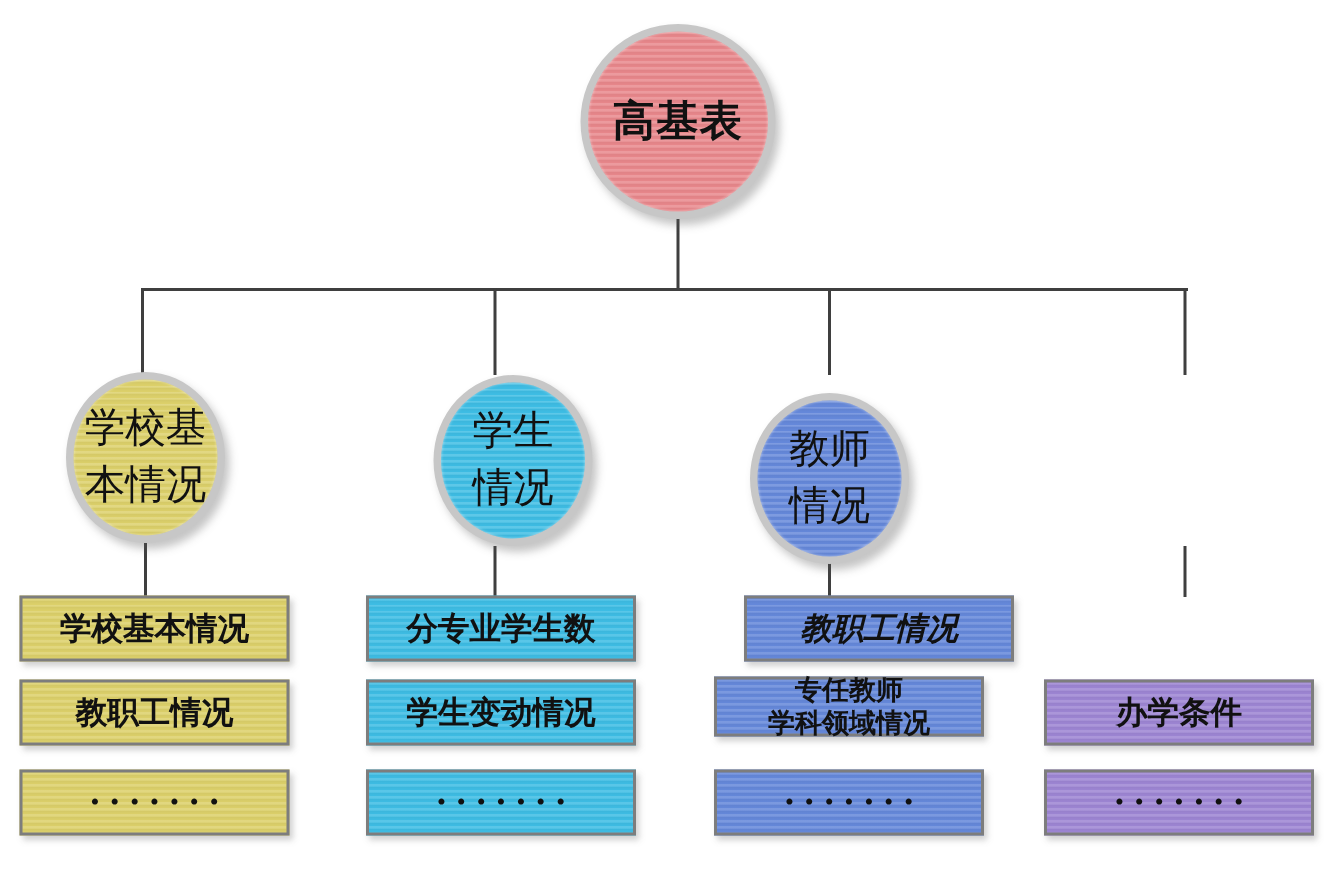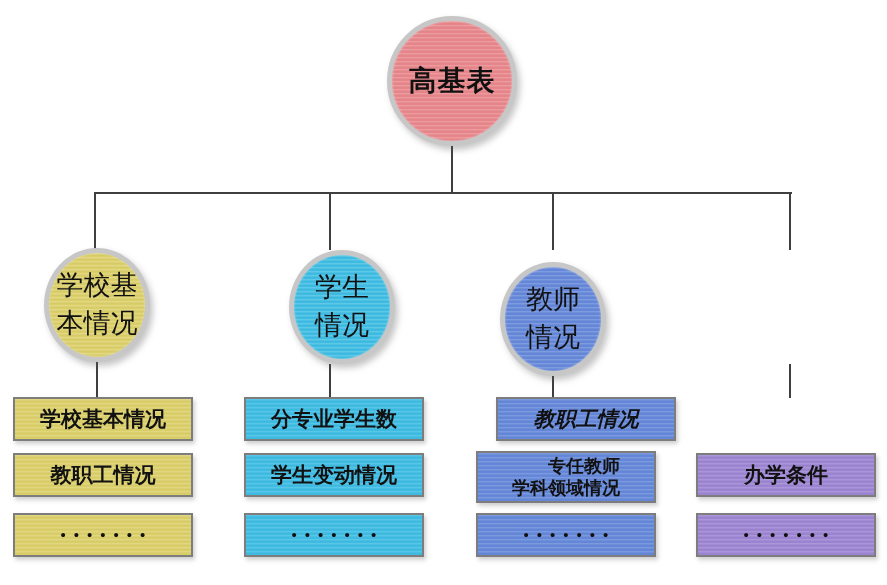--- a/index.html
+++ b/index.html
@@ -56,21 +56,21 @@
     align-items: center;
     justify-content: center;
     text-align: center;
     white-space: pre-line;
     font-size: 21px; font-weight: bold;
     background-image: repeating-linear-gradient(
       180deg,
       rgba(255,255,255,0.14) 0px, rgba(255,255,255,0.14) 1px,
       rgba(0,0,0,0.03) 2px, rgba(0,0,0,0.0) 4px);
   }
-  .leaf-box.tall { height: 52px; line-height: 1.25; font-size: 18px; text-align: right; }
+  .leaf-box.tall { height: 40px; line-height: 1.25; font-size: 18px; }
   .leaf-box.dots {
     font-size: 15px;
     letter-spacing: 8px;
     padding-left: 8px; 
     font-weight: bold;
   }
 </style>
 </head>
 <body>
 

